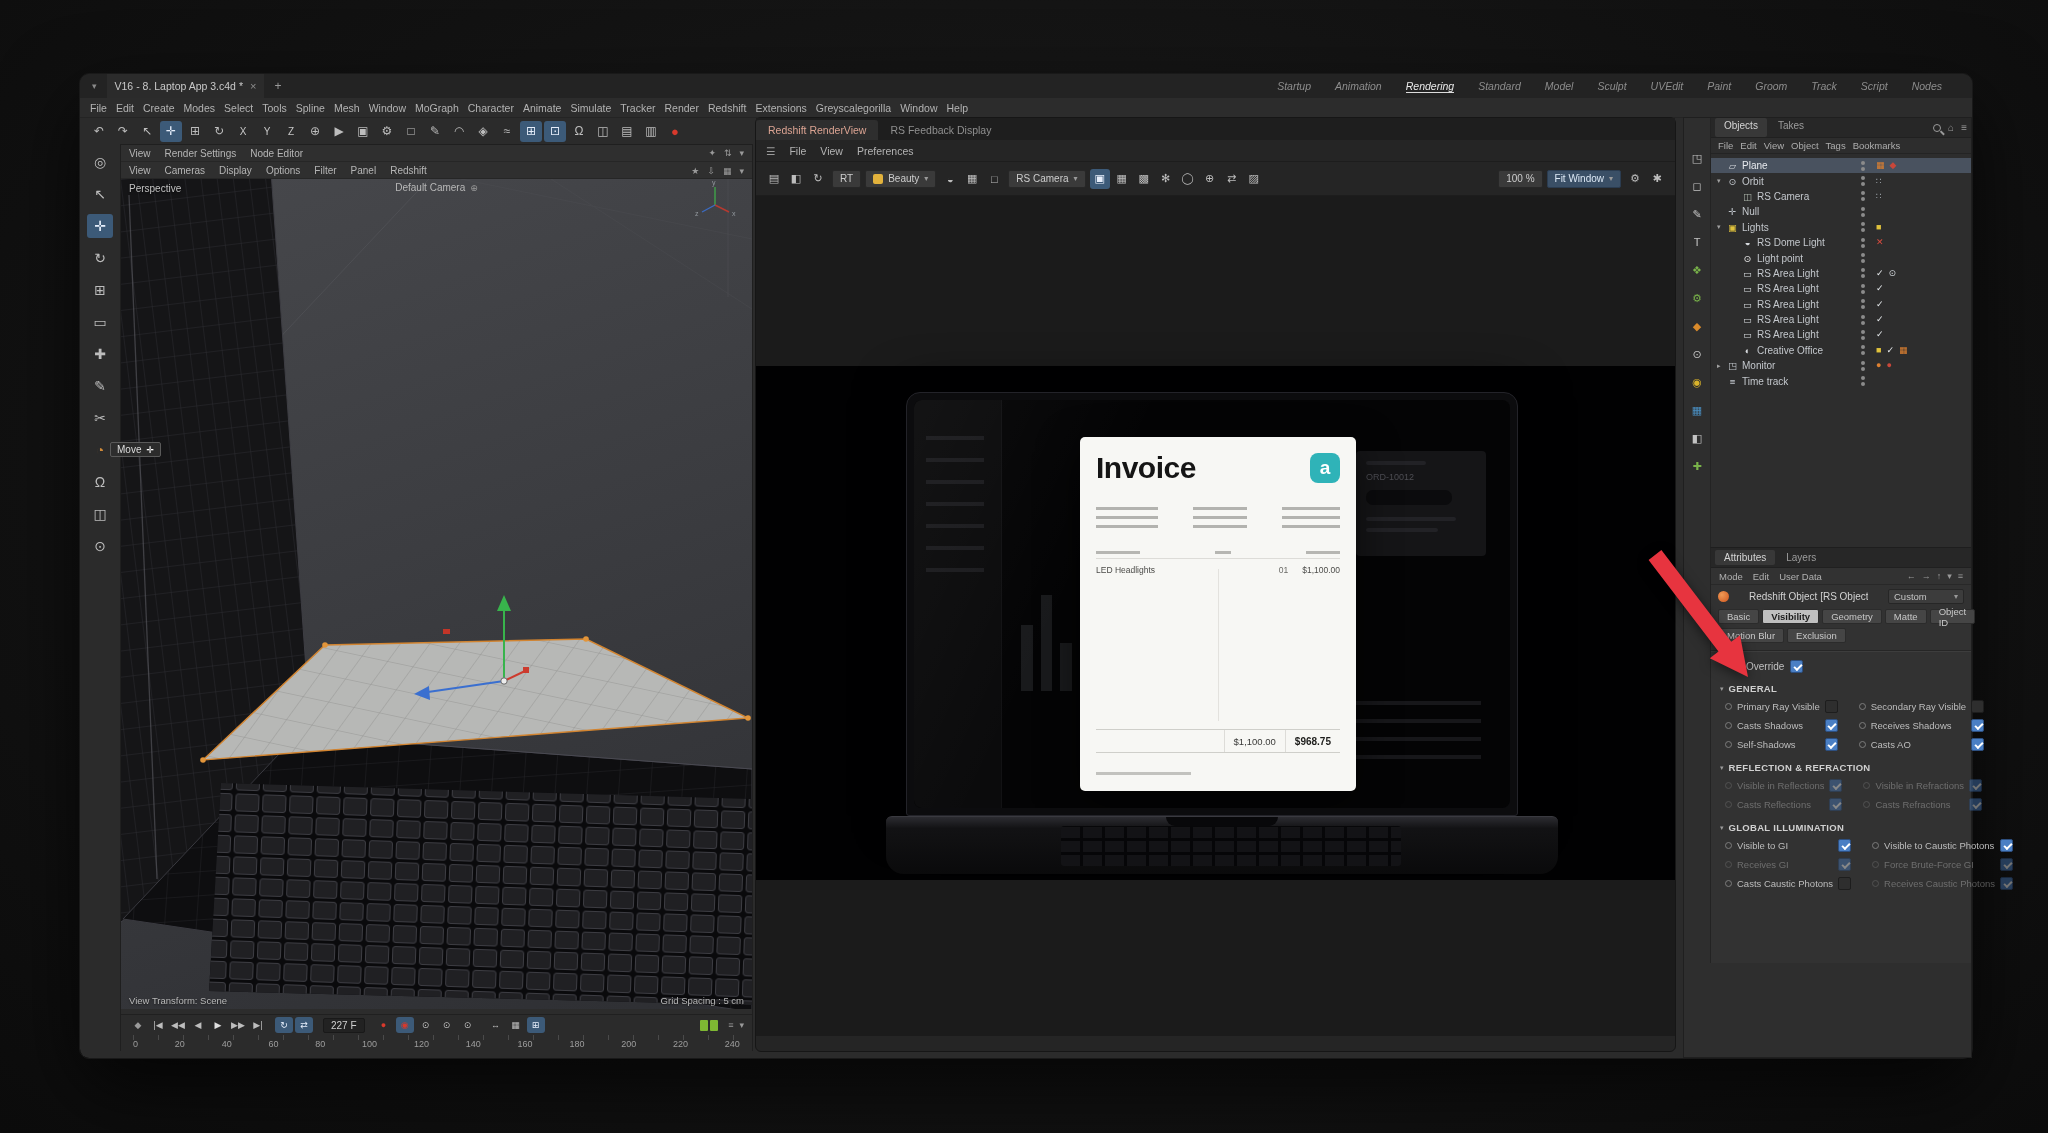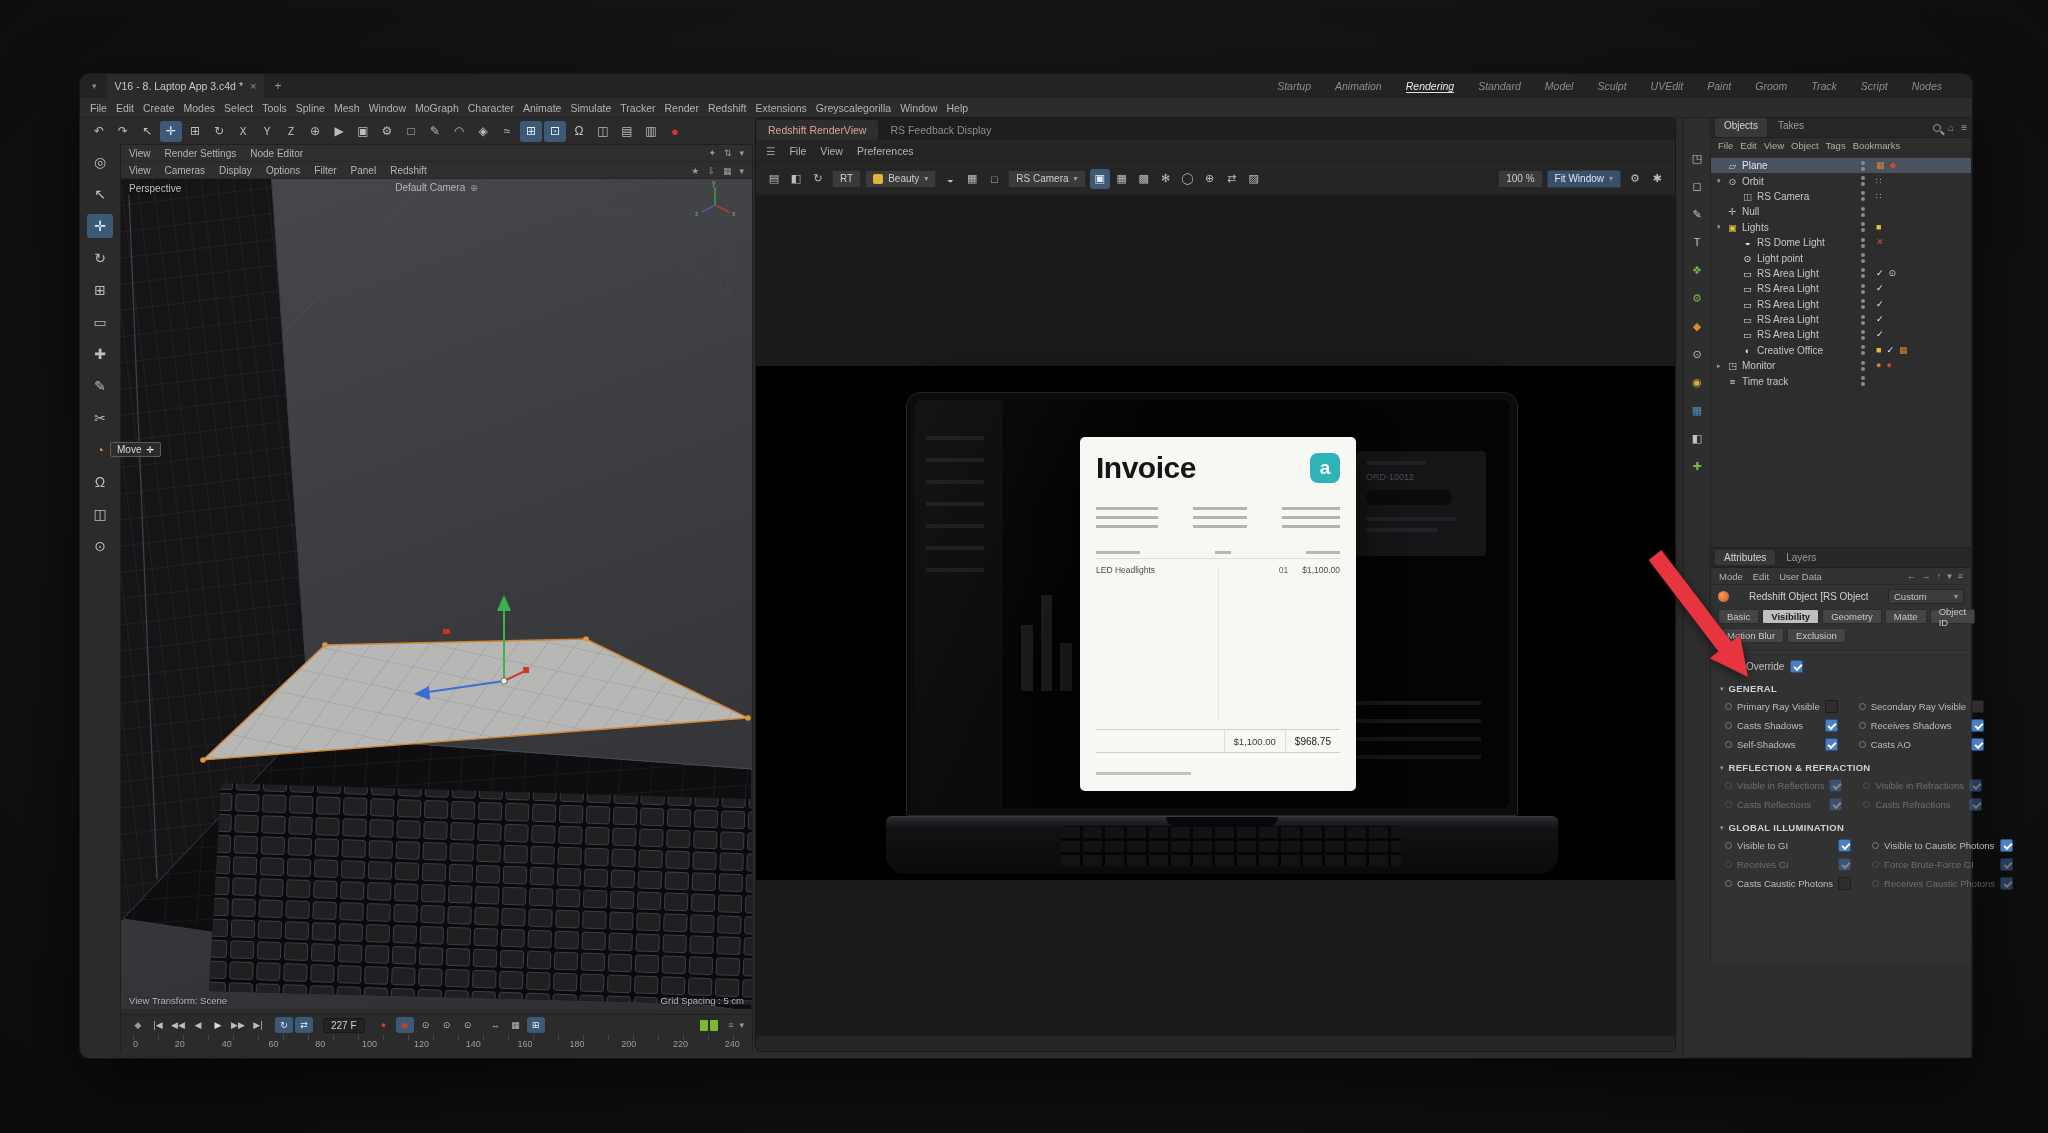--- a/index.html
+++ b/index.html
@@ -104,21 +104,21 @@
 .invmeta{display:flex;justify-content:space-between;margin-top:24px}
 .invmeta .mc{width:62px;height:26px;background:repeating-linear-gradient(#b3b3af 0 3px,transparent 3px 9px)}
 .invtblhead{display:flex;justify-content:space-between;margin-top:18px;padding-bottom:4px;border-bottom:1px solid #dddcd8}
 .invtblhead i{height:3px;background:#b6b6b2;display:block}
 .invrow{display:flex;align-items:flex-start;font-size:8.5px;color:#4c4c49;padding:6px 0}
 .invrow .qty{margin-left:auto;margin-right:14px;color:#6a6a66}
 .invvline{position:absolute;left:138px;top:132px;bottom:70px;width:1px;background:#e3e2de}
 .invtotals{position:absolute;left:16px;right:16px;bottom:38px;display:flex;justify-content:flex-end;
   border-top:1px solid #cfcfca;border-bottom:1px solid #cfcfca;height:24px;align-items:center}
 .invtotals .cell{border-left:1px solid #dddcd8;height:100%;display:flex;align-items:center;padding:0 9px;font-size:9.5px;color:#3a3a38}
-.invtotals .cell.total{font-weight:normal;color:#1d1d1b;font-size:10px}
+.invtotals .cell.total{font-weight:bold;color:#1d1d1b;font-size:10px}
 .invfoot{position:absolute;left:16px;bottom:16px;width:95px;height:3px;background:#c2c2be}
 
 .rp{position:absolute;left:1603px;top:43px;width:289px;height:941px;background:#2e2e2e;border:1px solid #1f1f1f}
 .sstrip{position:absolute;left:0;top:28px;width:26px;display:flex;flex-direction:column;align-items:center;gap:12px;padding-top:4px}
 .sstrip .tbn{width:20px;height:16px;font-size:11px;color:#c3c3c3}
 .objp{position:absolute;left:26px;top:0;width:261px;height:429px;background:#2d2d2d;border-left:1px solid #232323}
 .objtabs{height:20px;background:#272727;display:flex;padding:0 4px;gap:2px;border-bottom:1px solid #202020}
 .objtab{padding:2px 9px;font-size:10px;color:#9c9c9c}
 .objtab.active{background:#383838;color:#d5d5d5;border-radius:2px}
 .objtabs .mini-icons{margin-left:auto;display:flex;gap:7px;align-items:center;color:#9a9a9a;font-size:10px}

